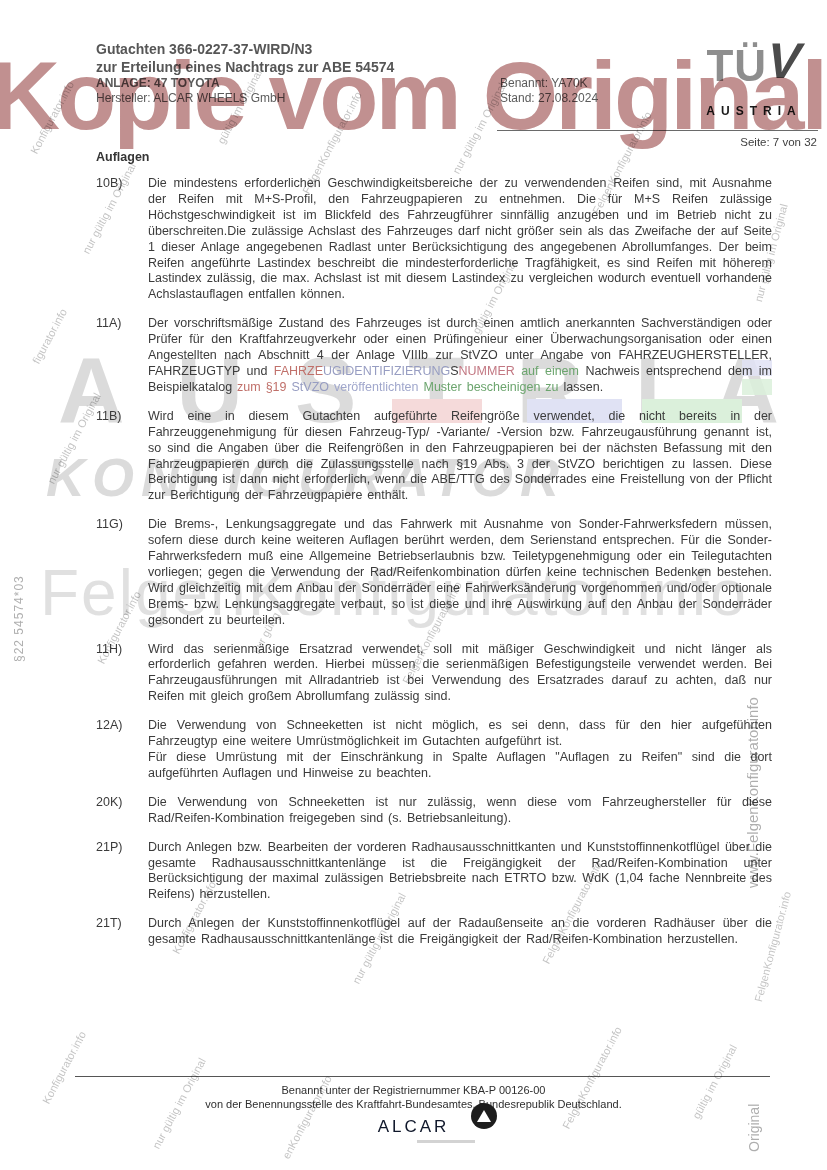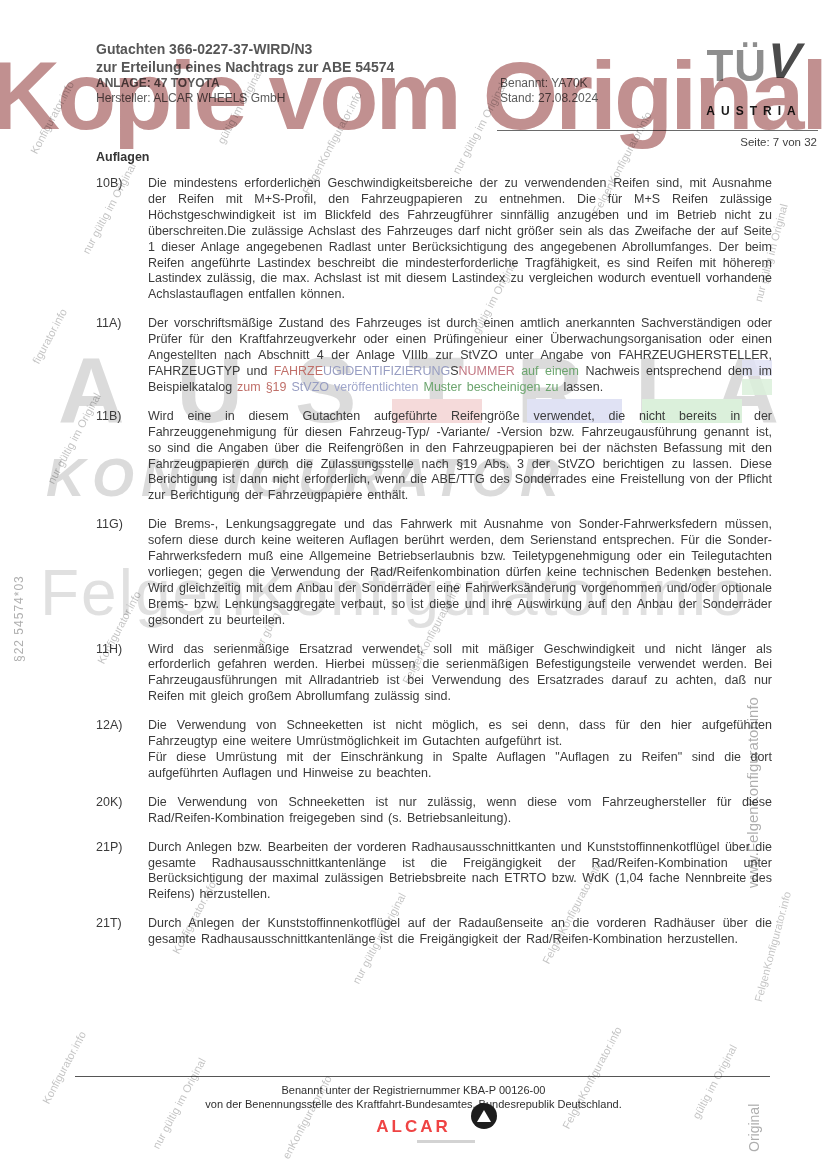--- a/index.html
+++ b/index.html
@@ -69,21 +69,21 @@
   .c-red{color:#c0706a;}
   .c-slate{color:#979dc2;}
   .c-pink{color:#c27782;}
   .c-green{color:#6ca56e;}
   .c-lslate{color:#a0a7cc;}
   
   .footer-rule{position:absolute; left:75px; top:1076px; width:695px; height:1px; background:#555; z-index:2;}
   .footer{position:absolute; left:0; top:1083px; width:827px; text-align:center; z-index:2;}
   .footer-line{font-size:11px; color:#2e2e2e; line-height:14px;}
   .alcar{position:relative; display:inline-block; margin-top:6px;}
-  .alcar-text{font-size:17px; font-weight:700; letter-spacing:3px; color:#ef4444;}
+  .alcar-text{font-size:17px; font-weight:400; letter-spacing:3px; color:#0f172a;}
   .alcar-emblem{
     position:absolute; right:-22px; top:-14px; width:26px; height:26px;
     background:#1d1d1d; border-radius:50%;
   }
   .alcar-tri{
     position:absolute; left:6px; top:7px; width:0; height:0;
     border-left:7px solid transparent; border-right:7px solid transparent;
     border-bottom:12px solid #fff;
   }
   .alcar-tagline{width:58px; height:3px; background:#b5b5b5; opacity:.6; margin:3px auto 0 64px;}

